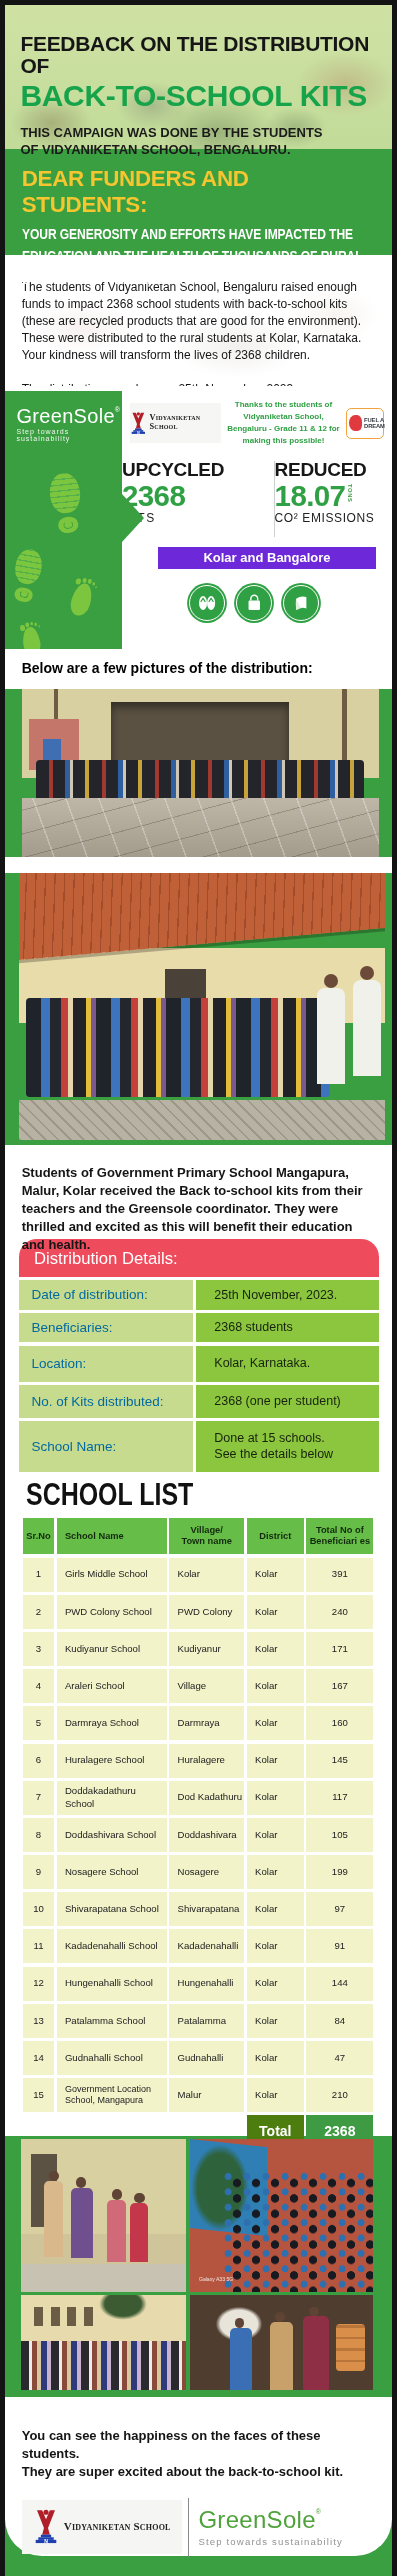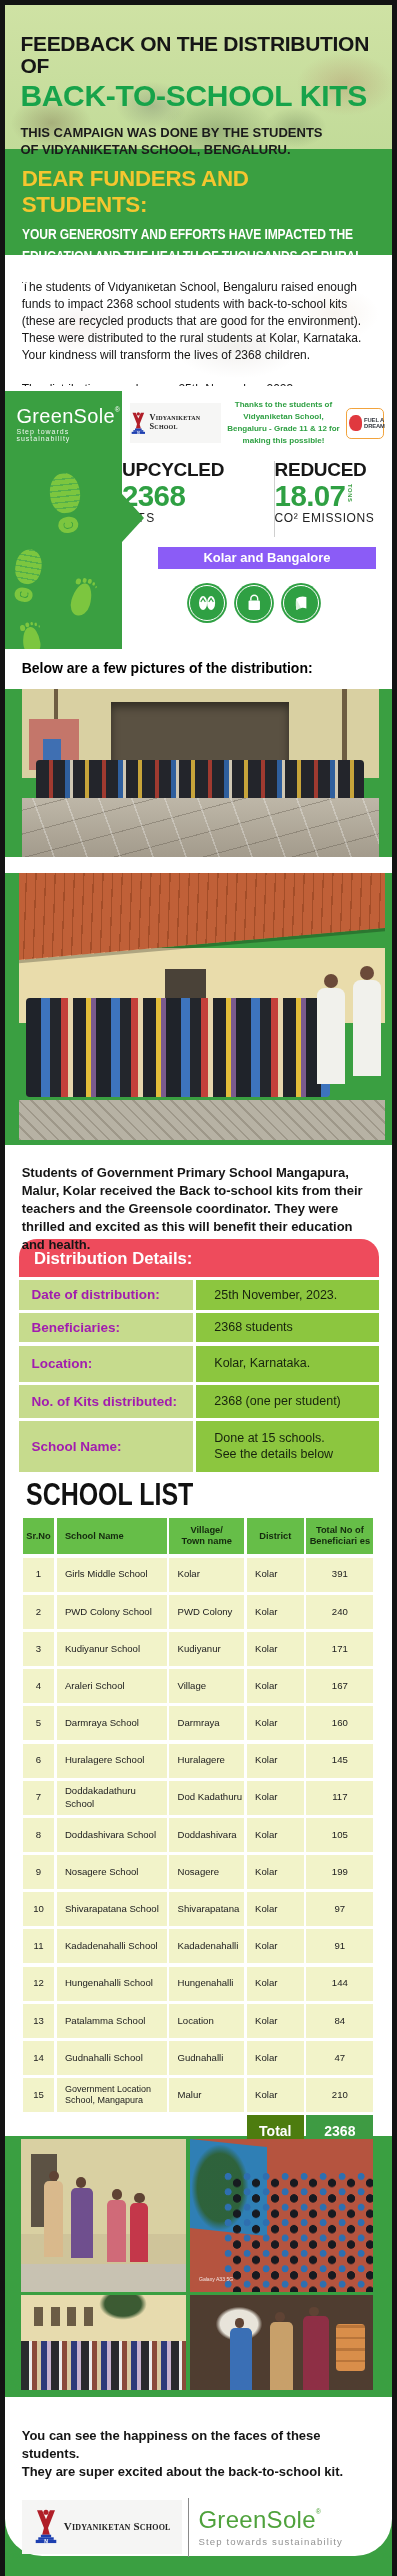--- a/index.html
+++ b/index.html
@@ -77,21 +77,21 @@
 .stats-row{display:flex;margin-top:11.5px;align-items:flex-start}
 .stat{}
 .stat.left{width:152px}
 .stat.right{flex:1}
 .stat-divider{width:0.6px;background:#cfcfcf;height:76px;margin-top:2.6px}
 .stat-label{font-size:19px;font-weight:800;color:#171717;letter-spacing:-0.3px}
 .stat-value{font-size:29.5px;font-weight:700;color:#2FA043;line-height:1.05;letter-spacing:-0.6px}
 .stat-unit{font-size:12px;letter-spacing:1.9px;color:#222;margin-top:0}
 .reduced-wrap{display:inline-flex;align-items:flex-start;gap:1.3px}
 .tons-vert{writing-mode:vertical-rl;font-size:5.8px;font-weight:700;color:#3A9F41;letter-spacing:0.6px;margin-top:3.8px}
-.location-banner{margin:10.3px 16.7px 0 36px;width:218px;height:22px;background:#8b5cf6;color:#fff;
+.location-banner{margin:10.3px 16.7px 0 36px;width:218px;height:22px;background:#6d28d9;color:#fff;
   font-size:13px;font-weight:700;text-align:center;line-height:22px}
 .icons-row{display:flex;justify-content:center;gap:11px;margin-top:15.4px;padding-right:6.4px}
 .icon-circle{width:36px;height:36px;border-radius:50%;background:#2FA043;border:1.6px solid #fff;
   box-shadow:0 0 0 1.9px #2FA043;display:flex;align-items:center;justify-content:center}
 
 
 .pics-band{height:40px;background:#fff;padding:11px 16.7px 0;font-size:14px;font-weight:700;color:#000000}
 
 
 .photos{height:456px;background:#3A9F41}
@@ -129,23 +129,23 @@
 .p2-a2{right:1%;top:40%}
 .p2-ground{position:absolute;left:0;right:0;bottom:0;height:15%;
   background:repeating-linear-gradient(45deg,rgba(120,112,98,.4) 0 1.9px,transparent 1.9px 9px),#b7b2a4}
 
 
 .after-photos{height:94px;background:#fff;padding:19px 16.7px 0;font-size:13px;font-weight:700;line-height:1.38;color:#151515}
 
 
 .distribution{height:236px;background:#fff;padding:0 13.5px}
 .dist-header{height:38px;background:#EE4B5C;border-radius:18px 18px 0 0;color:#fff;
-  font-size:16.7px;font-weight:700;padding:9.6px 0 0 15.4px}
+  font-size:16.7px;font-weight:400;padding:9.6px 0 0 15.4px}
 .dist-row{display:flex;gap:3.8px;margin-top:3.2px}
-.dist-label{width:174px;background:#C6DB8D;font-weight:700;font-size:13.5px;color:#a21caf;
+.dist-label{width:174px;background:#C6DB8D;font-weight:400;font-size:13.5px;color:#0369a1;
   display:flex;align-items:center;padding-left:13px}
 .dist-value{flex:1;background:#8CC63F;font-size:12.5px;color:#17230d;
   display:flex;align-items:center;padding-left:18px;line-height:1.35}
 .rh1{height:29.5px}.rh2{height:29.5px}.rh3{height:36px}.rh4{height:33px}.rh5{height:51px}
 
 
 .school-list{height:661px;background:#fff;padding:1.3px 18px 0}
 .school-heading{font-size:32px;font-weight:700;color:#111;letter-spacing:0;
   transform:scaleX(.78);transform-origin:0 50%;margin:0 0 5.1px 2.6px}
 .sl-grid{display:grid;grid-template-columns:31px 110px 75px 57px 67px;gap:3.2px 2.6px}
@@ -459,21 +459,21 @@
       <div class="sl-c center">91</div>
 
       <div class="sl-c center">12</div>
       <div class="sl-c ljust">Hungenahalli School</div>
       <div class="sl-c ljust">Hungenahalli</div>
       <div class="sl-c ljust">Kolar</div>
       <div class="sl-c center">144</div>
 
       <div class="sl-c center">13</div>
       <div class="sl-c ljust">Patalamma School</div>
-      <div class="sl-c ljust">Location</div>
+      <div class="sl-c ljust">Patalamma</div>
       <div class="sl-c ljust">Kolar</div>
       <div class="sl-c center">84</div>
 
       <div class="sl-c center">14</div>
       <div class="sl-c ljust">Gudnahalli School</div>
       <div class="sl-c ljust">Gudnahalli</div>
       <div class="sl-c ljust">Kolar</div>
       <div class="sl-c center">47</div>
 
       <div class="sl-c center">15</div>

